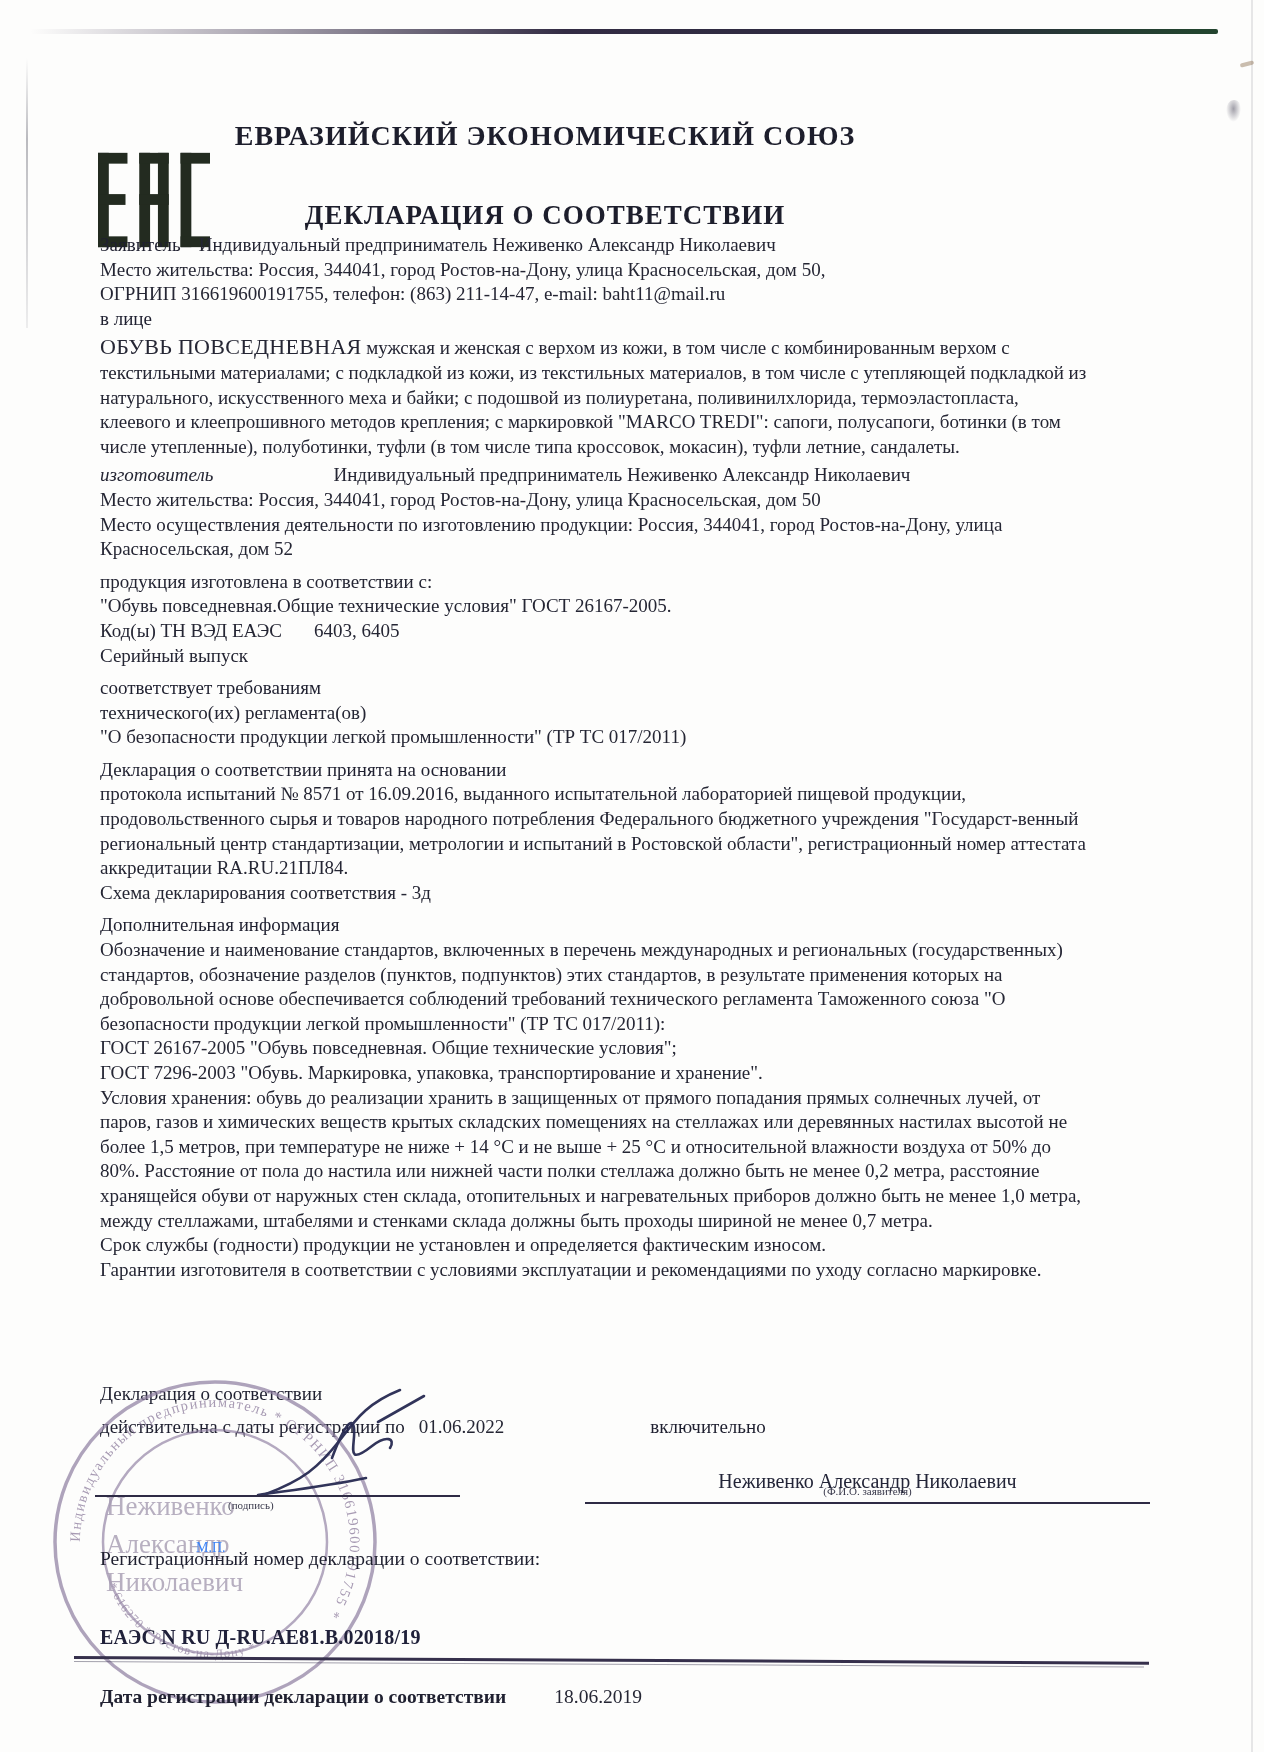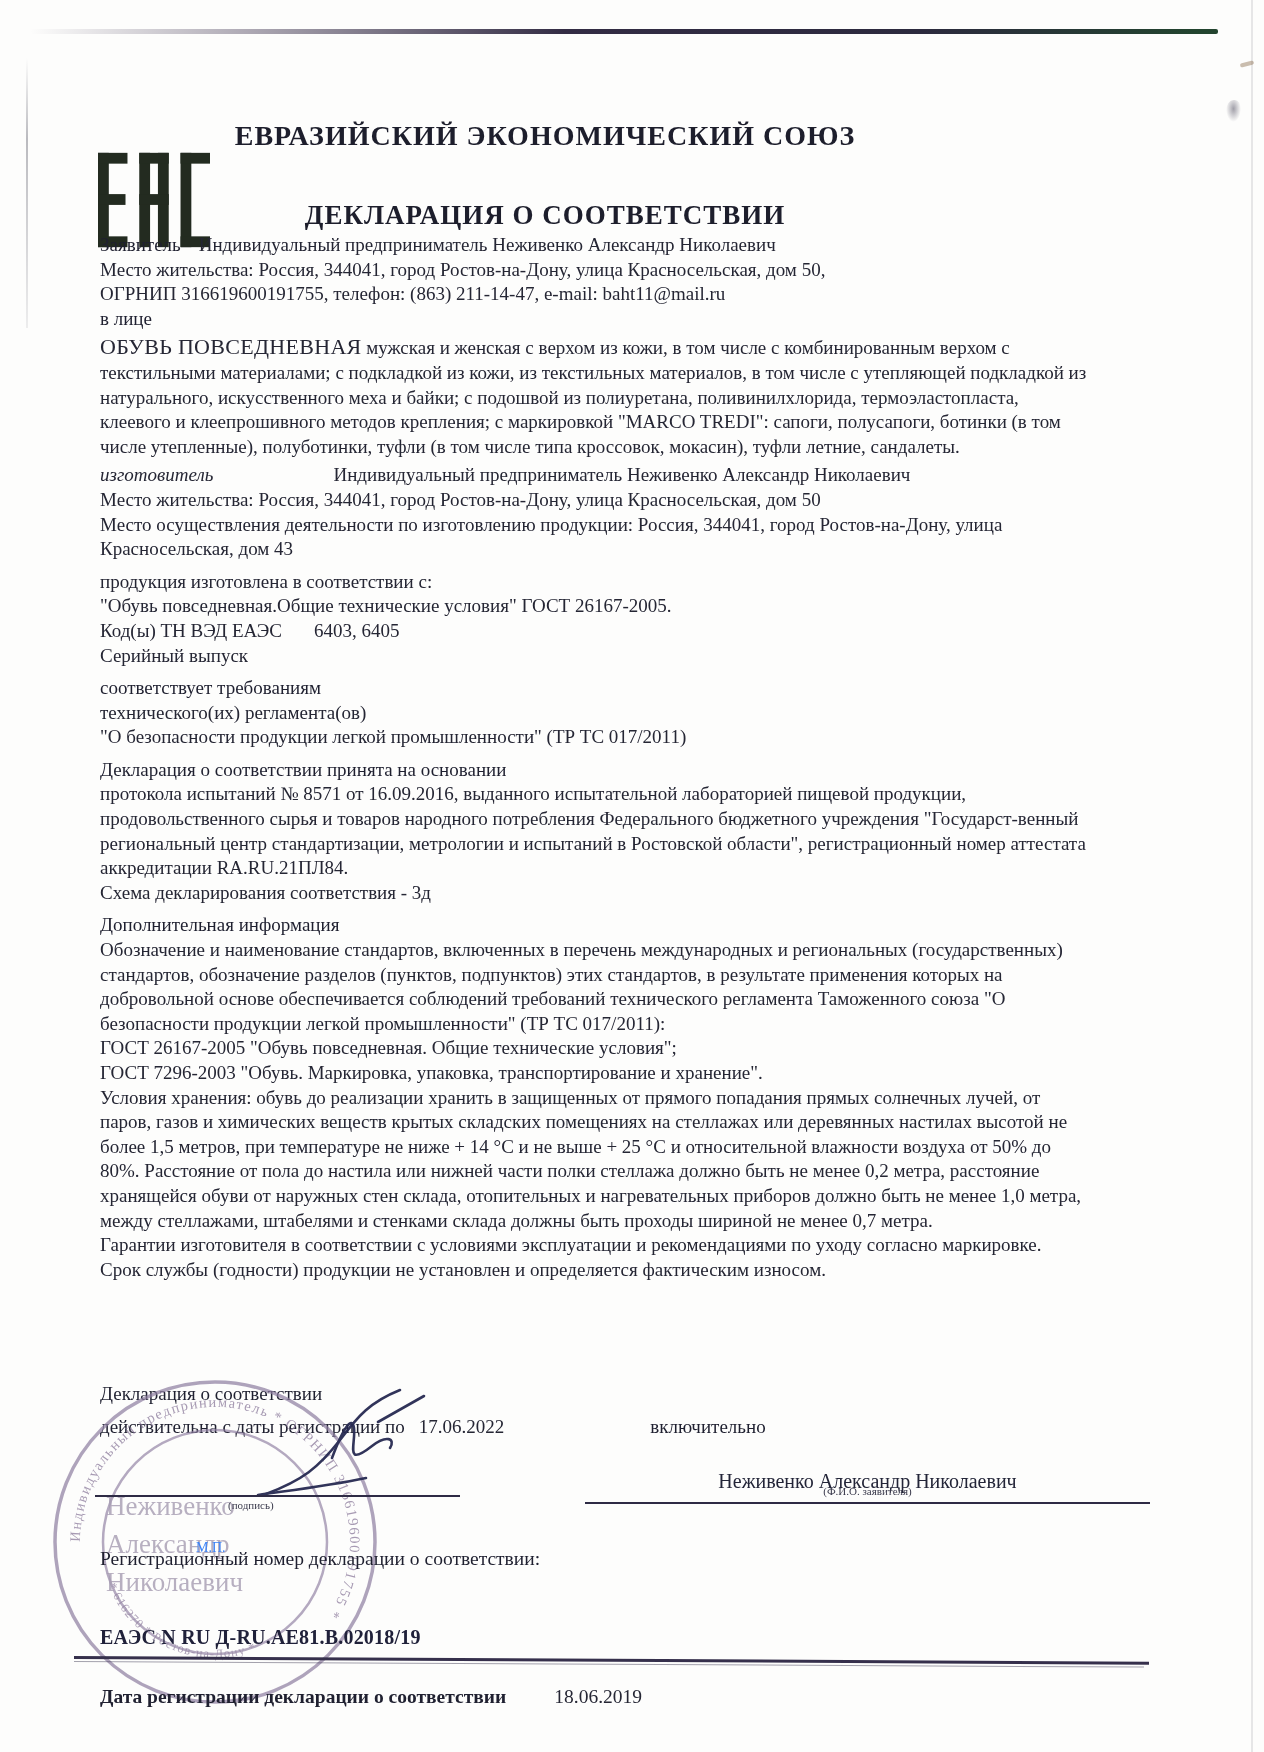--- a/index.html
+++ b/index.html
@@ -92,47 +92,47 @@
 
     <p><span class="b lbl-gap">Заявитель</span><span>Индивидуальный предприниматель Неживенко Александр Николаевич</span></p>
     <p>Место жительства: Россия, 344041, город Ростов-на-Дону, улица Красносельская, дом 50,</p>
     <p>ОГРНИП 316619600191755, телефон: (863) 211-14-47, e-mail: baht11@mail.ru</p>
     <p class="b">в лице</p>
 
     <p class="mt4"><span class="product-name">ОБУВЬ ПОВСЕДНЕВНАЯ</span> <span>мужская и женская с верхом из кожи, в том числе с комбинированным верхом с текстильными материалами; с подкладкой из кожи, из текстильных материалов, в том числе с утепляющей подкладкой из натурального, искусственного меха и байки; с подошвой из полиуретана, поливинилхлорида, термоэластопласта, клеевого и клеепрошивного методов крепления; с маркировкой "MARCO TREDI": сапоги, полусапоги, ботинки (в том числе утепленные), полуботинки, туфли (в том числе типа кроссовок, мокасин), туфли летние, сандалеты.</span></p>
 
     <p class="mt4"><span class="maker-lbl">изготовитель</span><span>Индивидуальный предприниматель Неживенко Александр Николаевич</span></p>
     <p>Место жительства: Россия, 344041, город Ростов-на-Дону, улица Красносельская, дом 50</p>
-    <p>Место осуществления деятельности по изготовлению продукции: Россия, 344041, город Ростов-на-Дону, улица Красносельская, дом 43</p>
+    <p>Место осуществления деятельности по изготовлению продукции: Россия, 344041, город Ростов-на-Дону, улица Красносельская, дом 52</p>
 
     <p class="mt8">продукция изготовлена в соответствии с:</p>
     <p>"Обувь повседневная.Общие технические условия" ГОСТ 26167-2005.</p>
     <p><span class="code-lbl">Код(ы) ТН ВЭД ЕАЭС</span><span>6403, 6405</span></p>
     <p>Серийный выпуск</p>
 
     <p class="b mt8">соответствует требованиям</p>
     <p>технического(их) регламента(ов)</p>
     <p>"О безопасности продукции легкой промышленности" (ТР ТС 017/2011)</p>
 
     <p class="b mt8">Декларация о соответствии принята на основании</p>
     <p>протокола испытаний № 8571 от 16.09.2016, выданного испытательной лабораторией пищевой продукции, продовольственного сырья и товаров народного потребления Федерального бюджетного учреждения "Государст-венный региональный центр стандартизации, метрологии и испытаний в Ростовской области", регистрационный номер аттестата аккредитации  RA.RU.21ПЛ84.</p>
     <p>Схема декларирования соответствия - 3д</p>
 
     <p class="b mt8">Дополнительная информация</p>
     <p>Обозначение и наименование стандартов, включенных в перечень международных и региональных (государственных) стандартов, обозначение разделов (пунктов, подпунктов) этих стандартов, в результате применения которых на добровольной основе обеспечивается соблюдений требований технического регламента Таможенного союза "О безопасности продукции легкой промышленности" (ТР ТС 017/2011):</p>
     <p>ГОСТ 26167-2005 "Обувь повседневная. Общие технические условия";</p>
     <p>ГОСТ 7296-2003 "Обувь. Маркировка, упаковка, транспортирование и хранение".</p>
     <p>Условия хранения: обувь до реализации хранить в защищенных от прямого попадания прямых солнечных лучей, от паров, газов и химических веществ крытых складских помещениях на стеллажах или деревянных настилах высотой не более 1,5 метров, при температуре не ниже + 14 °С и не выше + 25 °С и относительной влажности воздуха от 50% до 80%. Расстояние от пола до настила или нижней части полки стеллажа должно быть не менее 0,2 метра, расстояние хранящейся обуви от наружных стен склада, отопительных и нагревательных приборов должно быть не менее 1,0 метра, между стеллажами, штабелями и стенками склада должны быть проходы шириной не менее 0,7 метра.</p>
+    <p>Срок службы (годности) продукции не установлен и определяется фактическим износом.</p>
     <p>Гарантии изготовителя в соответствии с условиями эксплуатации и рекомендациями по уходу согласно маркировке.</p>
-    <p>Срок службы (годности) продукции не установлен и определяется фактическим износом.</p>
   </div>
 
   <div class="validity">
     <p class="b">Декларация о соответствии</p>
-    <p class="mt8"><span class="b">действительна с даты регистрации по</span><span class="val-date">17.06.2022</span><span class="b val-incl">включительно</span></p>
+    <p class="mt8"><span class="b">действительна с даты регистрации по</span><span class="val-date">01.06.2022</span><span class="b val-incl">включительно</span></p>
   </div>
 
   <svg class="stamp" width="335" height="335" viewBox="0 0 335 335">
     <defs>
       <path id="ringPath" d="M 32,167 A 135,135 0 1 1 302,167 A 135,135 0 1 1 32,167"></path>
       <path id="ringBottom" d="M 60,210 A 115,115 0 0 0 274,210"></path>
     </defs>
     <circle cx="167" cy="167" r="160" fill="none" stroke="#8d7da0" stroke-width="3.5" opacity=".8"></circle>
     <circle cx="167" cy="167" r="112" fill="none" stroke="#8d7da0" stroke-width="2.5" opacity=".75"></circle>
     <text font-size="14.5" fill="#8b7a9b" letter-spacing="1.5" opacity=".85">

